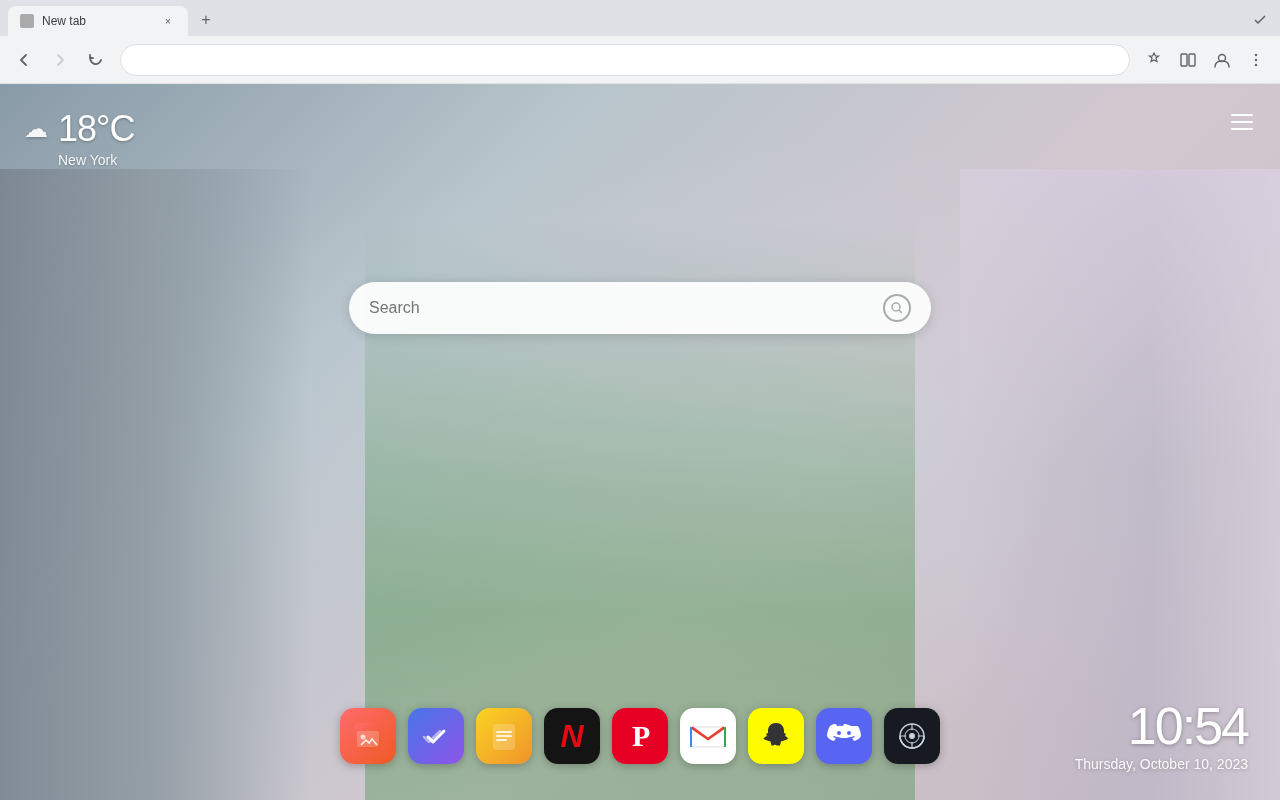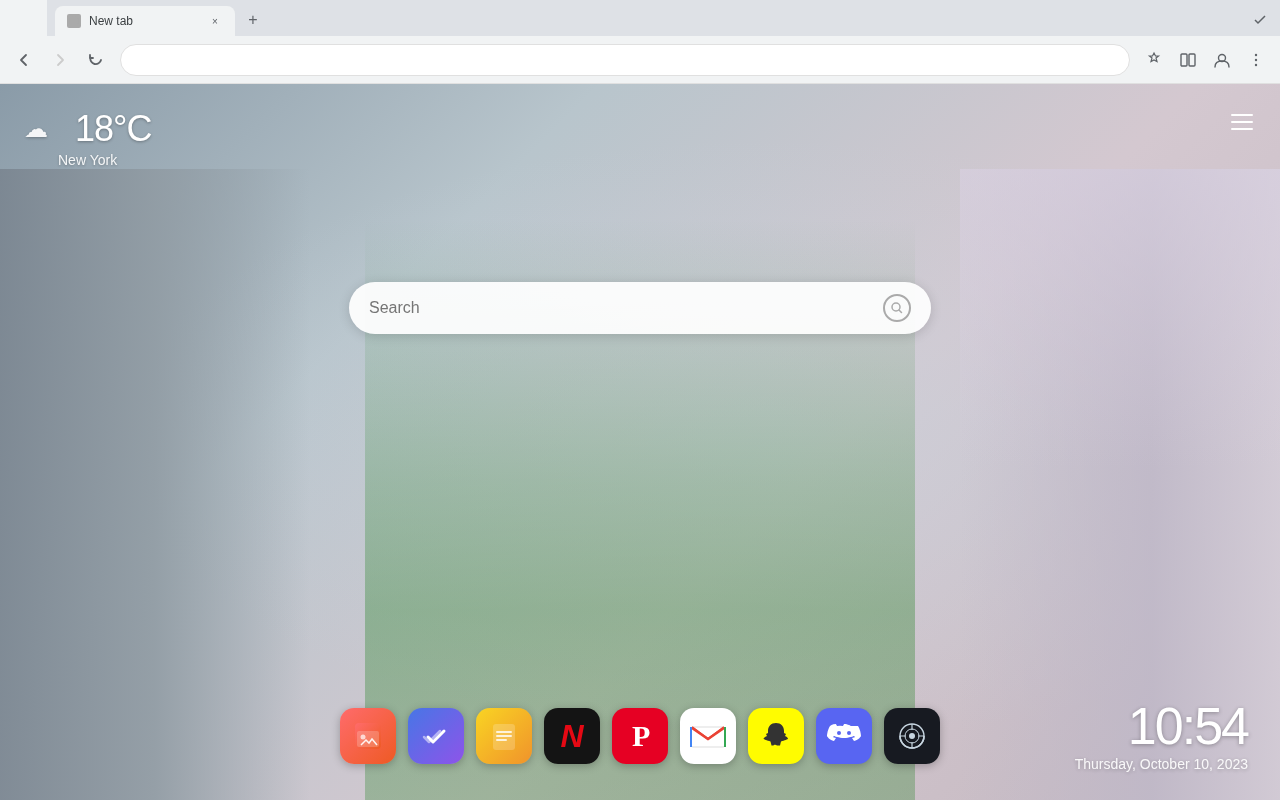--- a/index.html
+++ b/index.html
@@ -15,21 +15,20 @@
     }
 
     
     .tab-bar {
       height: 36px;
       background: #dee1e6;
       display: flex;
       align-items: flex-end;
       padding: 0 8px;
       gap: 0;
-      margin-left: 47px;
     }
     .tab {
       height: 30px;
       background: #f1f3f4;
       border-radius: 8px 8px 0 0;
       display: flex;
       align-items: center;
       padding: 0 12px;
       gap: 8px;
       min-width: 180px;
@@ -181,21 +180,20 @@
       gap: 10px;
     }
     .weather-icon {
       font-size: 24px;
       opacity: 0.9;
     }
     .weather-temp {
       font-size: 36px;
       font-weight: 300;
       letter-spacing: -1px;
-      margin-left: 17px;
     }
     .weather-city {
       font-size: 14px;
       margin-top: 2px;
       margin-left: 34px;
       opacity: 0.9;
       font-weight: 400;
     }
 
     

